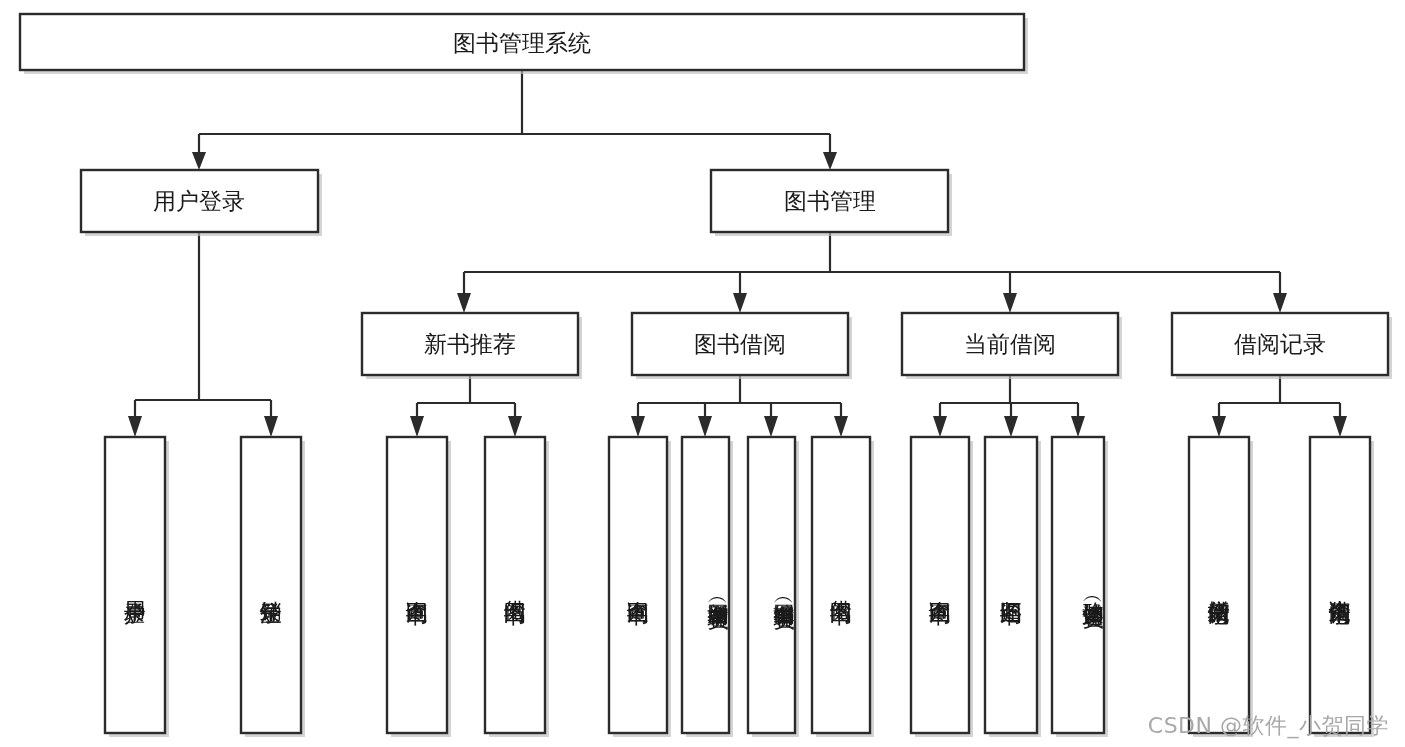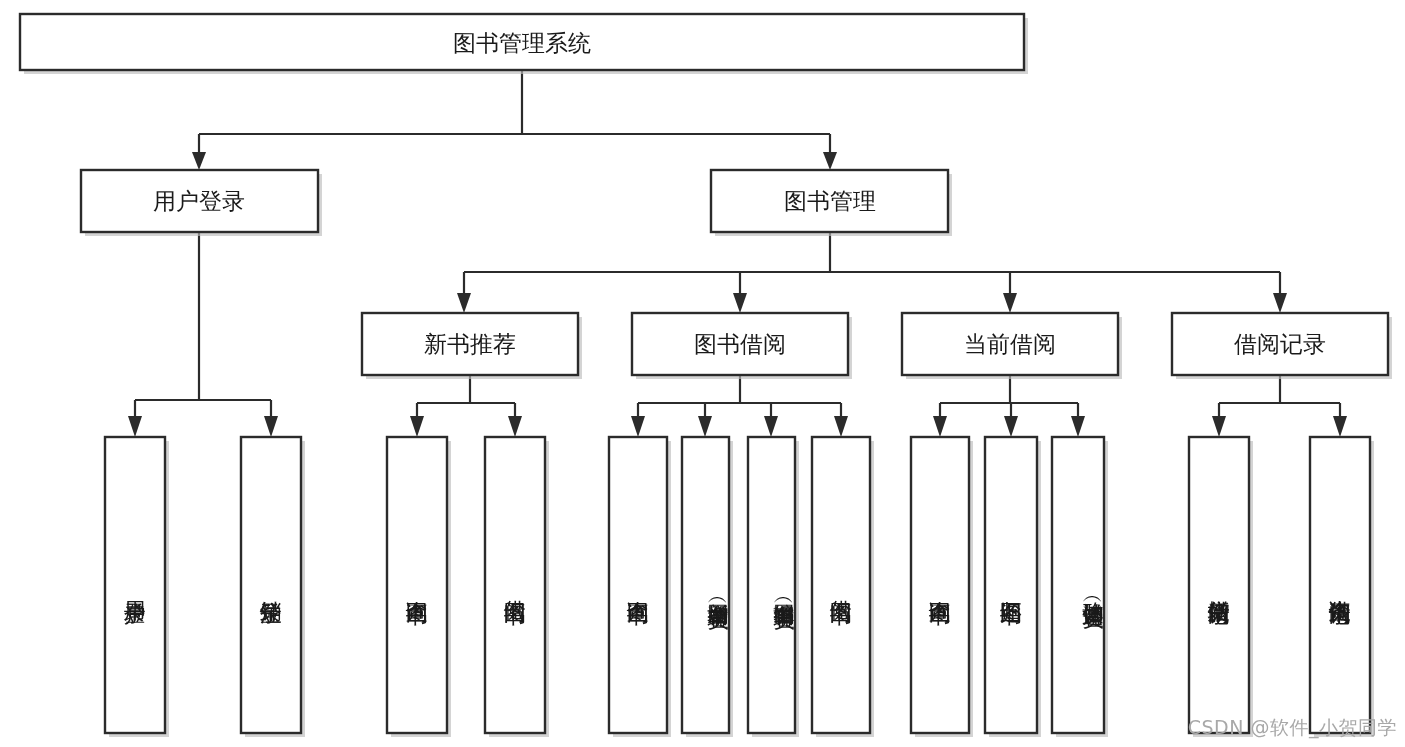--- a/index.html
+++ b/index.html
@@ -62,24 +62,24 @@
     font-family: "DejaVu Sans", "Liberation Sans", sans-serif;
     font-size: 22px;
     line-height: 1.06;
     color: #1a1a1a;
     letter-spacing: 1px;
     white-space: nowrap;
     pointer-events: none;
   }
   .watermark {
     position: absolute;
-    right: 8px;
+    right: 16px;
     bottom: 6px;
     font-family: "DejaVu Sans", "Liberation Sans", sans-serif;
-    font-size: 19px;
+    font-size: 22px;
     color: #a8a8a8;
     letter-spacing: 0.5px;
     white-space: nowrap;
   }
 </style>
 </head>
 <body>
 
 <div id="diagram-root">
 

